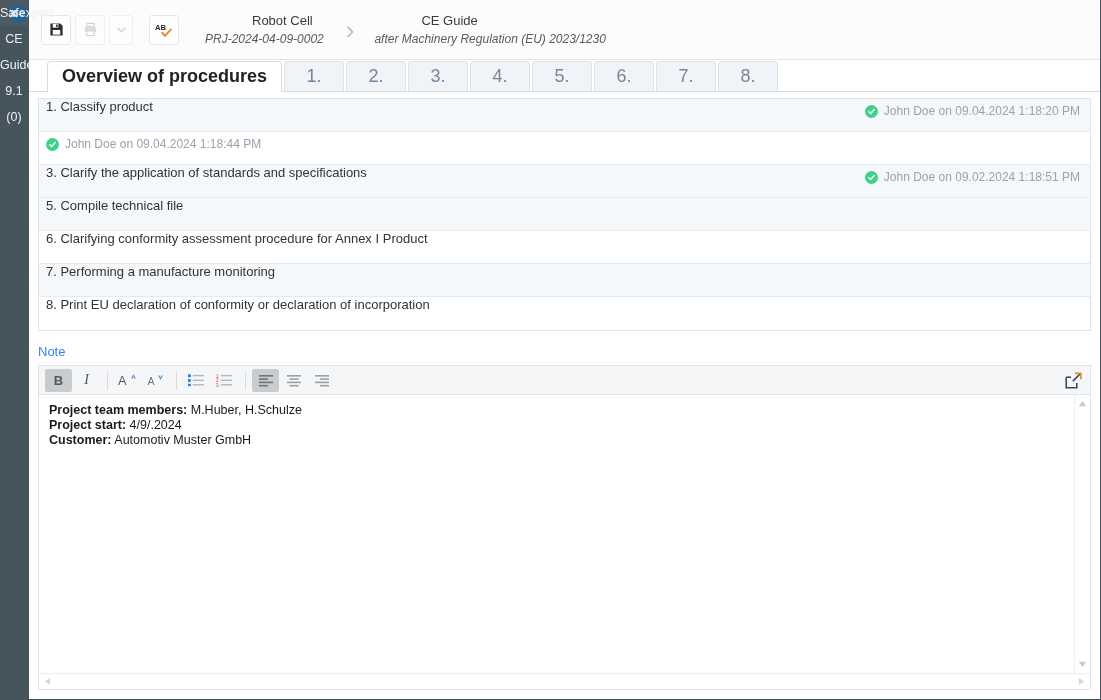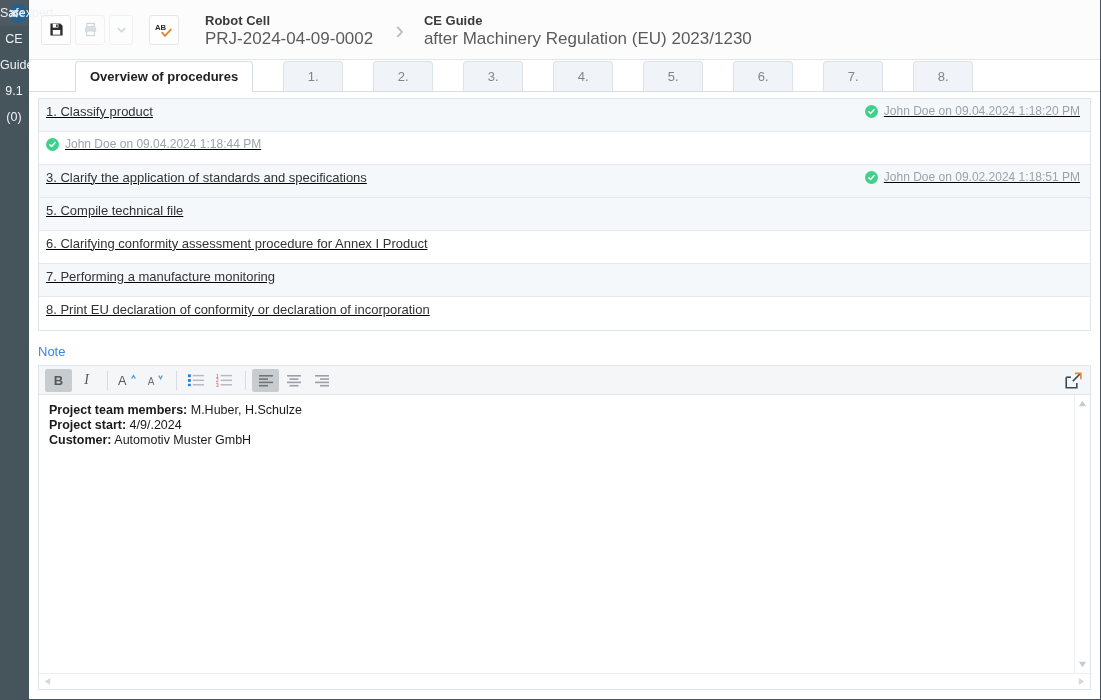--- a/index.html
+++ b/index.html
@@ -78,51 +78,50 @@
     background: #fefefe;
     display: flex; align-items: center; justify-content: center;
     margin-right: 4px;
     cursor: default;
   }
   .tbtn.disabled { border-color: #eef1f3; background: #fdfdfd; }
   .tbtn.chev { width: 24px; border-color: #eef1f3; }
   .tbtn.gap { margin-left: 12px; }
 
   .crumbs { display: flex; align-items: center; margin-left: 22px; }
-  .crumb-main { font-size: 13px; font-weight: bold; color: #3a3a3a; line-height: 16px; }
-  .crumb-sub  { font-size: 17px; color: #5b5b5b; line-height: 16px; margin-top: 2px; }
+  .crumb-main { font-size: 13px; font-weight: normal; color: #3a3a3a; line-height: 16px; margin-left: 47px; }
+  .crumb-sub  { font-size: 12px; color: #5b5b5b; line-height: 16px; margin-top: 2px; font-style: italic; }
   .crumb-sep {
     margin: 0 20px 0 22px;
     color: #b8bfc6; font-size: 26px; font-weight: 300;
     line-height: 24px;
   }
 
   
   .tabstrip {
     flex: 0 0 32px;
     display: flex; align-items: flex-end;
     padding-left: 18px;
     background: #ffffff;
     border-bottom: 1px solid #d7dde3;
     position: relative;
   }
   .tab {
     height: 30px;
     display: flex; align-items: center; justify-content: center;
-    font-size: 13px;
+    font-size: 18px;
     border: 1px solid #dbe2e8;
     border-bottom: none;
     border-radius: 4px 4px 0 0;
     background: #f0f4f8;
     color: #7c8690;
     margin-right: 2px;
     padding: 0 14px;
     cursor: default;
     position: relative;
-    margin-left: 28px;
   }
   .tab.num { min-width: 60px; }
   .tab.active {
     background: #ffffff;
     color: #222;
     font-weight: bold;
     border-color: #d7dde3;
     z-index: 2;
   }
   .tab.active::after {
@@ -137,25 +136,24 @@
     padding: 6px 9px 0 9px;
     background: #ffffff;
   }
   .plist {
     border: 1px solid #dfe4e8;
     border-bottom: 1px solid #dfe4e8;
     background: #fff;
   }
   .prow {
     height: 33px;
-    display: flex; align-items: center;
+    display: flex; 
     border-bottom: 1px solid #e6eaee;
     padding: 0 10px 8px 7px;
     cursor: default;
-    text-decoration: underline;
   }
   .prow:last-child { border-bottom: none; }
   .prow.alt { background: #f5f8fa; }
   .prow-label { font-size: 13px; color: #333; flex: 1 1 auto; }
   .prow-status {
     display: flex; align-items: center;
     font-size: 12px; color: #9aa3ab;
   }
   .check {
     width: 13px; height: 13px; border-radius: 50%;

